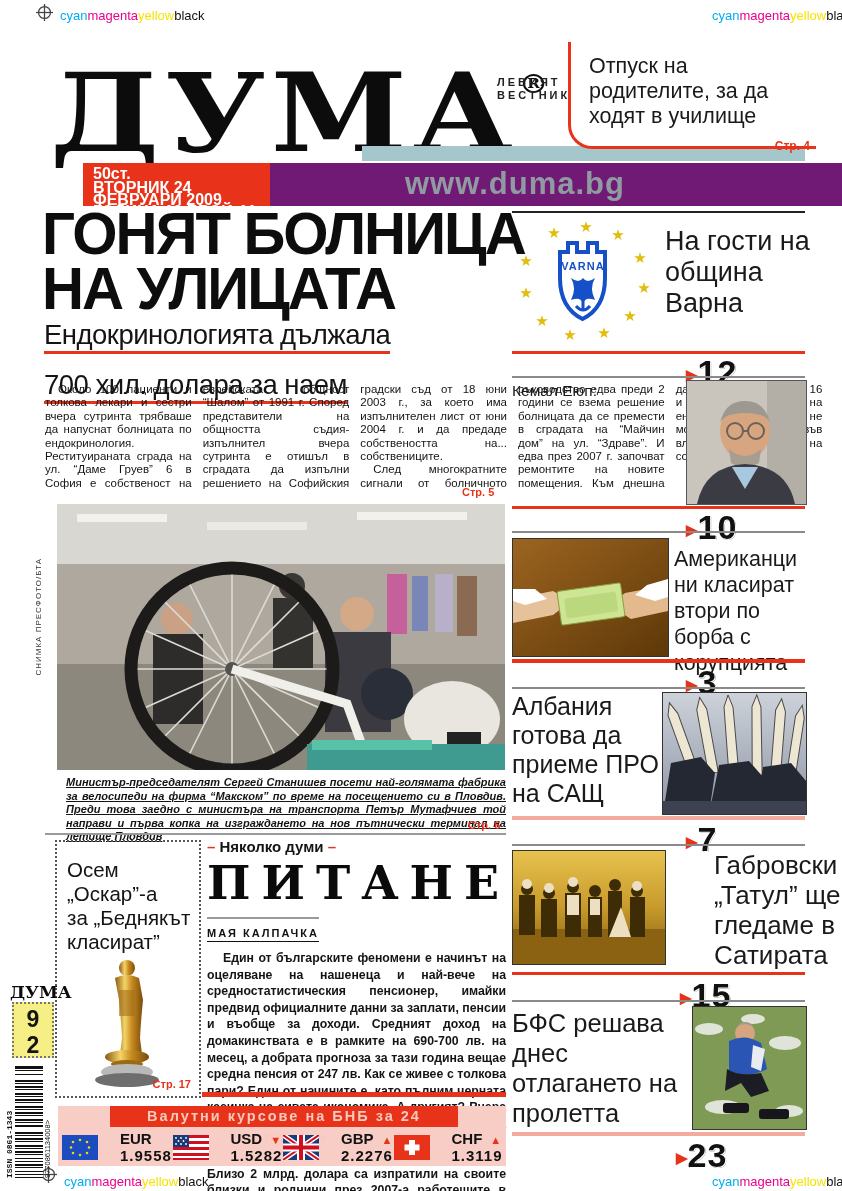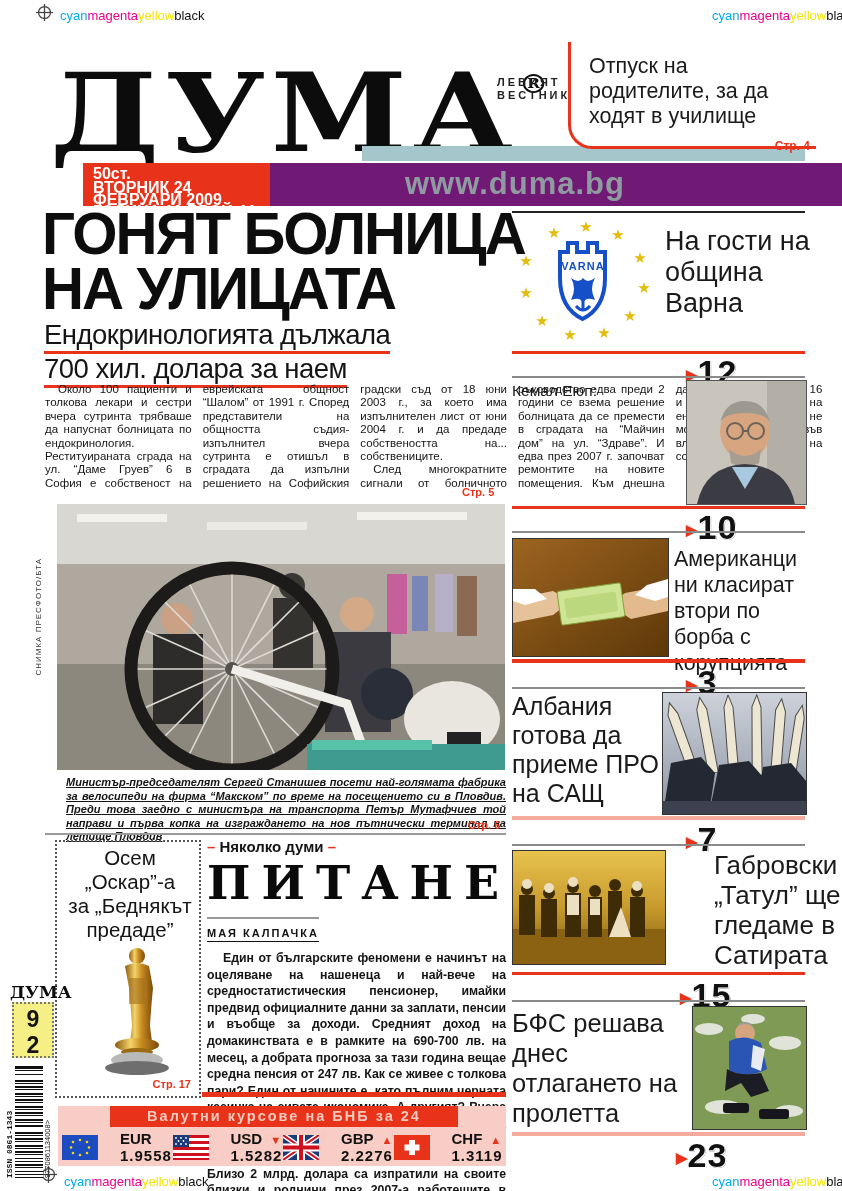--- a/index.html
+++ b/index.html
@@ -31,38 +31,38 @@
   .price-line1{font-size:16px;font-weight:bold;line-height:16px;}
   .price-line2,.price-line3{font-size:16px;font-weight:bold;line-height:12px;}
   .web-box{flex:1;background:#701a75;}
   .website{color:#8f9ba0;font-size:31px;font-weight:bold;padding-left:135px;line-height:42px;letter-spacing:1px;}
 
   
   .headline{left:42px;top:206px;font-weight:bold;font-size:60px;line-height:55px;
             letter-spacing:-2px;color:#0d0d0d;transform:scaleX(0.97);transform-origin:left top;white-space:nowrap;}
   .subhead{left:44px;top:320px;}
   .subhead .sline{display:table;font-size:27.5px;line-height:30px;color:#141414;
-                  border-bottom:3px solid #e8331a;padding-bottom:1px;margin-bottom:0;letter-spacing:-0.5px;}
+                  border-bottom:3px solid #e8331a;padding-bottom:1px;margin-bottom:16px;letter-spacing:-0.5px;}
   .leadcols{left:45px;top:383px;width:462px;height:116px;column-count:3;column-gap:11px;
             font-size:11.5px;line-height:13.4px;text-align:justify;color:#141414;}
   .leadcols p{margin:0;text-indent:13px;}
   .pageref{color:#e8331a;font-weight:bold;font-size:11px;}
   .lead-pref{left:462px;top:486px;}
 
   
   .photo-credit{left:34px;top:558px;writing-mode:vertical-rl;transform:rotate(180deg);
                 font-size:8px;color:#333;letter-spacing:1px;}
   .photo-main{left:57px;top:504px;width:448px;height:266px;background:#b8b4ac;}
   .caption{left:66px;top:776px;width:440px;font-size:11px;font-style:italic;font-weight:bold;
            line-height:13.5px;text-align:justify;color:#141414;text-decoration:underline;}
   .cap-pref{left:468px;top:819px;}
   .divider1{left:45px;top:833px;width:461px;height:2px;background:#9a9a9a;}
 
   
-  .oscar-box{left:55px;top:840px;width:146px;height:258px;border:2px dotted #555;padding:4px 6px 4px 10px;box-sizing:border-box;text-align:center;}
+  .oscar-box{left:55px;top:840px;width:146px;height:258px;border:2px dotted #555;padding:16px 6px 4px 10px;box-sizing:border-box;}
   .oscar-box .line{font-size:20.5px;line-height:24px;color:#141414;white-space:nowrap;}
   .oscar-pref{position:absolute;bottom:6px;right:8px;margin-top:33px;}
   .oscar-art{margin:2px 0 0 14px;}
 
   
   .mini-duma{left:10px;top:982px;font-family:"DejaVu Serif",serif;font-weight:bold;font-size:17px;color:#0c0c0c;}
   .num-box{left:12px;top:1002px;width:42px;height:56px;background:#f6ef85;border:2px dotted #777;
            text-align:center;font-size:23px;font-weight:bold;line-height:26px;color:#141414;padding-top:2px;box-sizing:border-box;}
   .barcode-wrap{left:5px;top:1066px;width:54px;height:112px;display:flex;align-items:stretch;}
   .issn{writing-mode:vertical-rl;transform:rotate(180deg);font-family:"Liberation Mono",monospace;
@@ -210,21 +210,21 @@
     </svg>
   </div>
   <div class="abs caption">Министър-председателят Сергей Станишев посети най-голямата фабрика за велосипеди на фирма “Макском” по време на посещението си в Пловдив. Преди това заедно с министъра на транспорта Петър Мутафчиев той направи и първа копка на изграждането на нов пътнически терминал на летище Пловдив</div>
   <div class="abs pageref cap-pref">Стр. 6</div>
   <div class="abs divider1"></div>
 
   <div class="abs oscar-box">
     <div class="line">Осем</div>
     <div class="line">„Оскар”-а</div>
     <div class="line">за „Беднякът</div>
-    <div class="line">предаде”</div>
+    <div class="line">класират”</div>
     <div class="oscar-art">
       <svg width="92" height="132" viewBox="0 0 92 132">
         <defs>
             <linearGradient id="gold" x1="0" y1="0" x2="1" y2="0">
           <stop offset="0" stop-color="#8a5a10"></stop>
               <stop offset="0.35" stop-color="#f4d468"></stop>
           <stop offset="0.6" stop-color="#c88a20"></stop>
               <stop offset="1" stop-color="#7a4c0c"></stop>
             </linearGradient>
           </defs>

